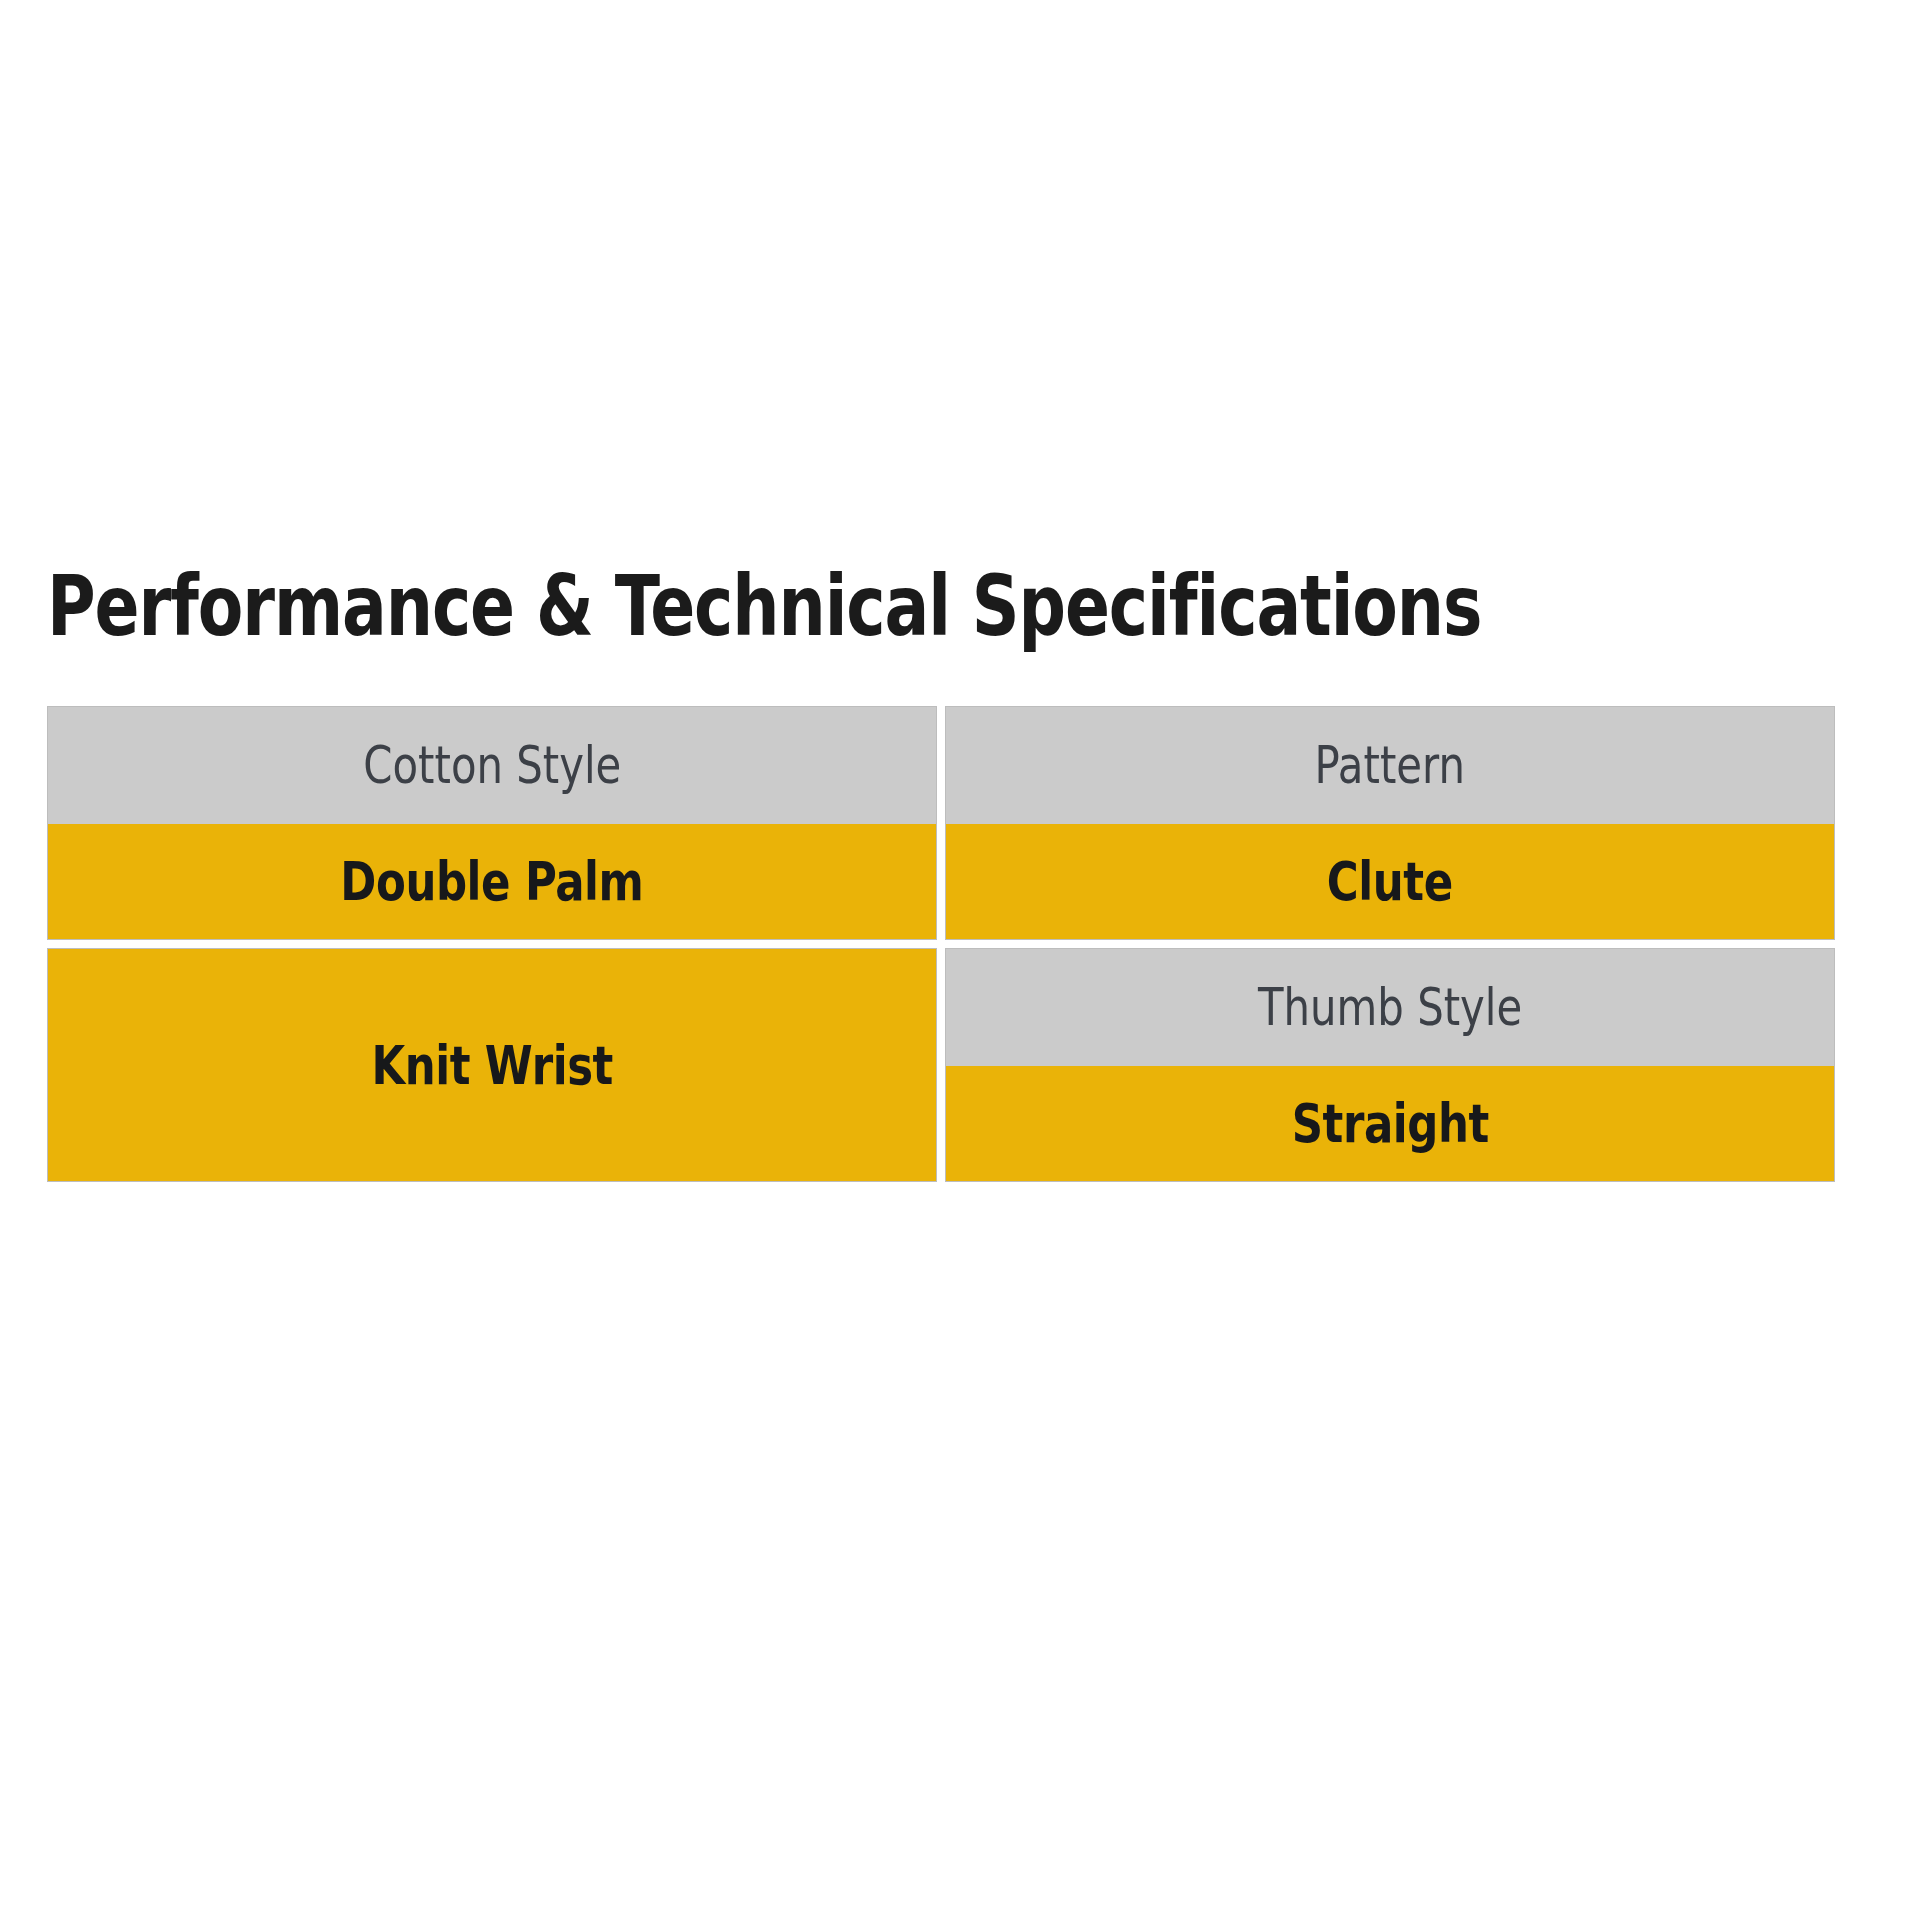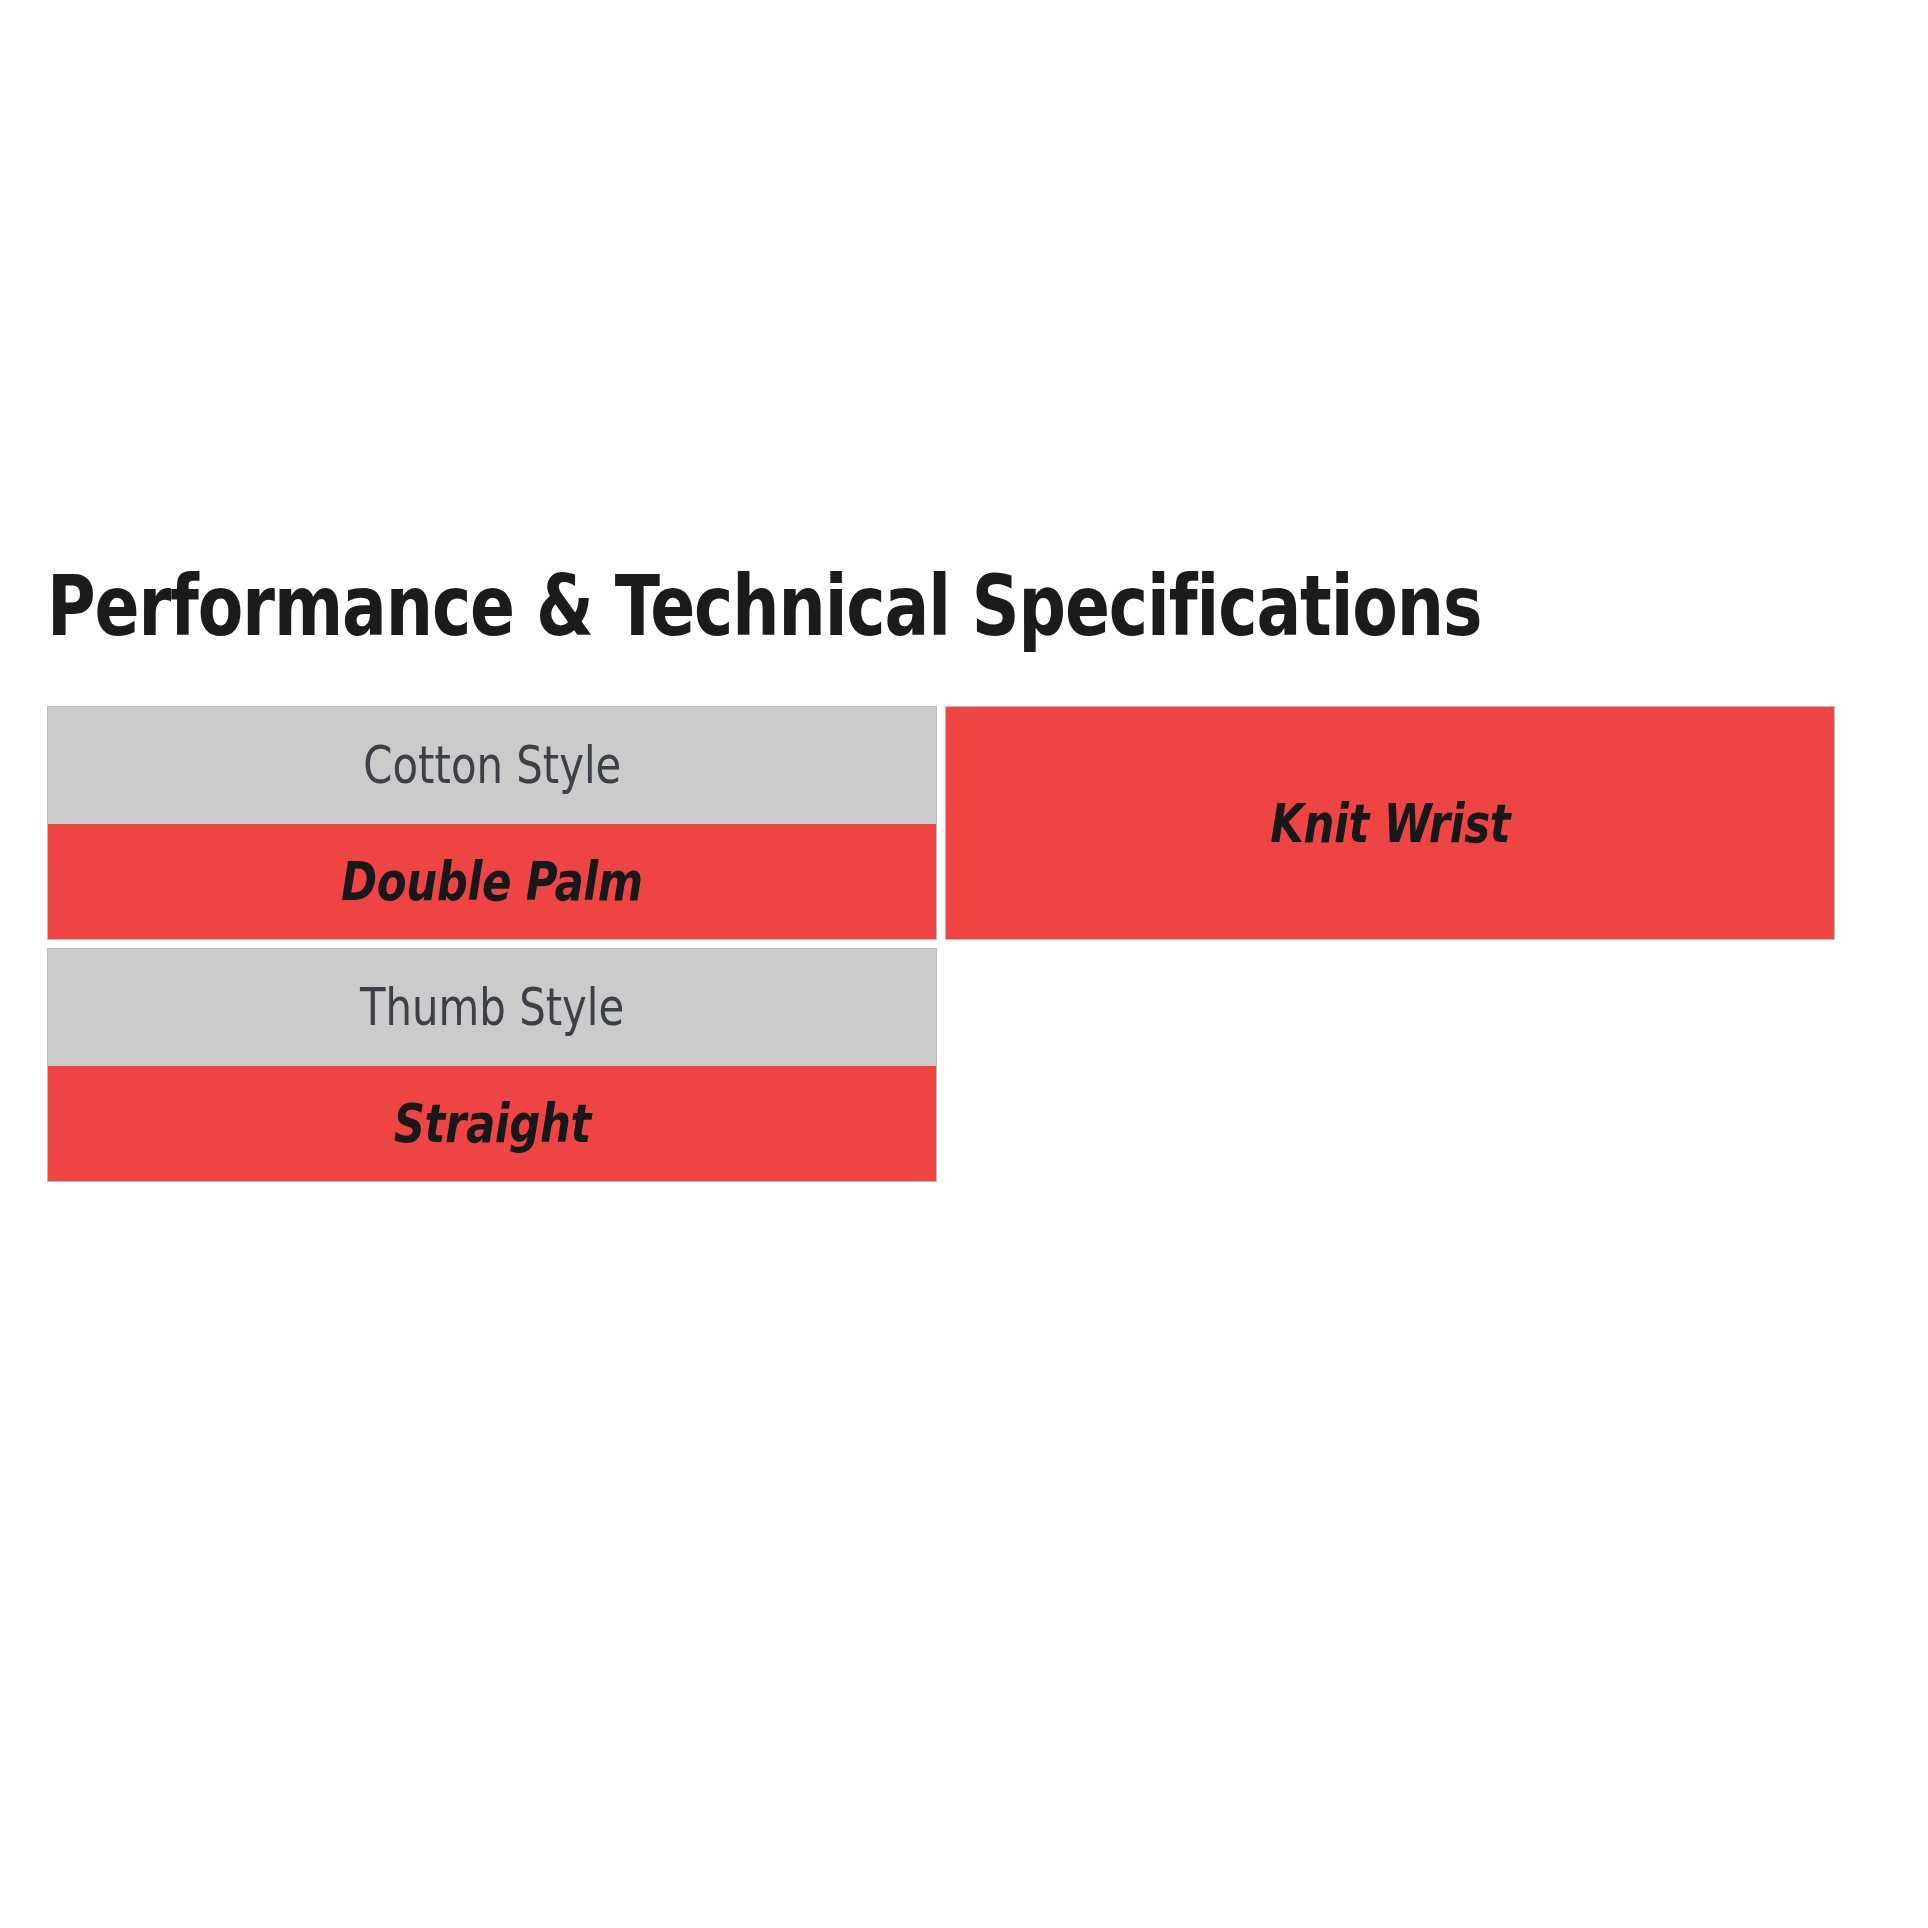--- a/index.html
+++ b/index.html
@@ -79,26 +79,25 @@
     line-height: 1;
     color: #3c4047;
     letter-spacing: 0px;
     white-space: nowrap;
     transform: scaleX(0.82);
     transform-origin: center center;
   }
 
   .spec-card-body {
     flex: 1;
-    background: #ef4444;
+    background: #eab308;
     display: flex;
     align-items: center;
     justify-content: center;
     box-sizing: border-box;
-    font-style: italic;
   }
 
   .spec-card-value {
     font-family: "DejaVu Sans", sans-serif;
     font-weight: 700;
     font-size: 53px;
     line-height: 1;
     color: #17181a;
     letter-spacing: -0.5px;
     white-space: nowrap;
@@ -119,20 +118,28 @@
 
       <div class="spec-card">
         <div class="spec-card-header">
           <span class="spec-card-label">Cotton Style</span>
         </div>
         <div class="spec-card-body">
           <span class="spec-card-value">Double Palm</span>
         </div>
       </div>
 
+      <div class="spec-card">
+        <div class="spec-card-header">
+          <span class="spec-card-label">Pattern</span>
+        </div>
+        <div class="spec-card-body">
+          <span class="spec-card-value">Clute</span>
+        </div>
+      </div>
 
       <div class="spec-card">
         <div class="spec-card-body">
           <span class="spec-card-value">Knit Wrist</span>
         </div>
       </div>
 
       <div class="spec-card">
         <div class="spec-card-header">
           <span class="spec-card-label">Thumb Style</span>

